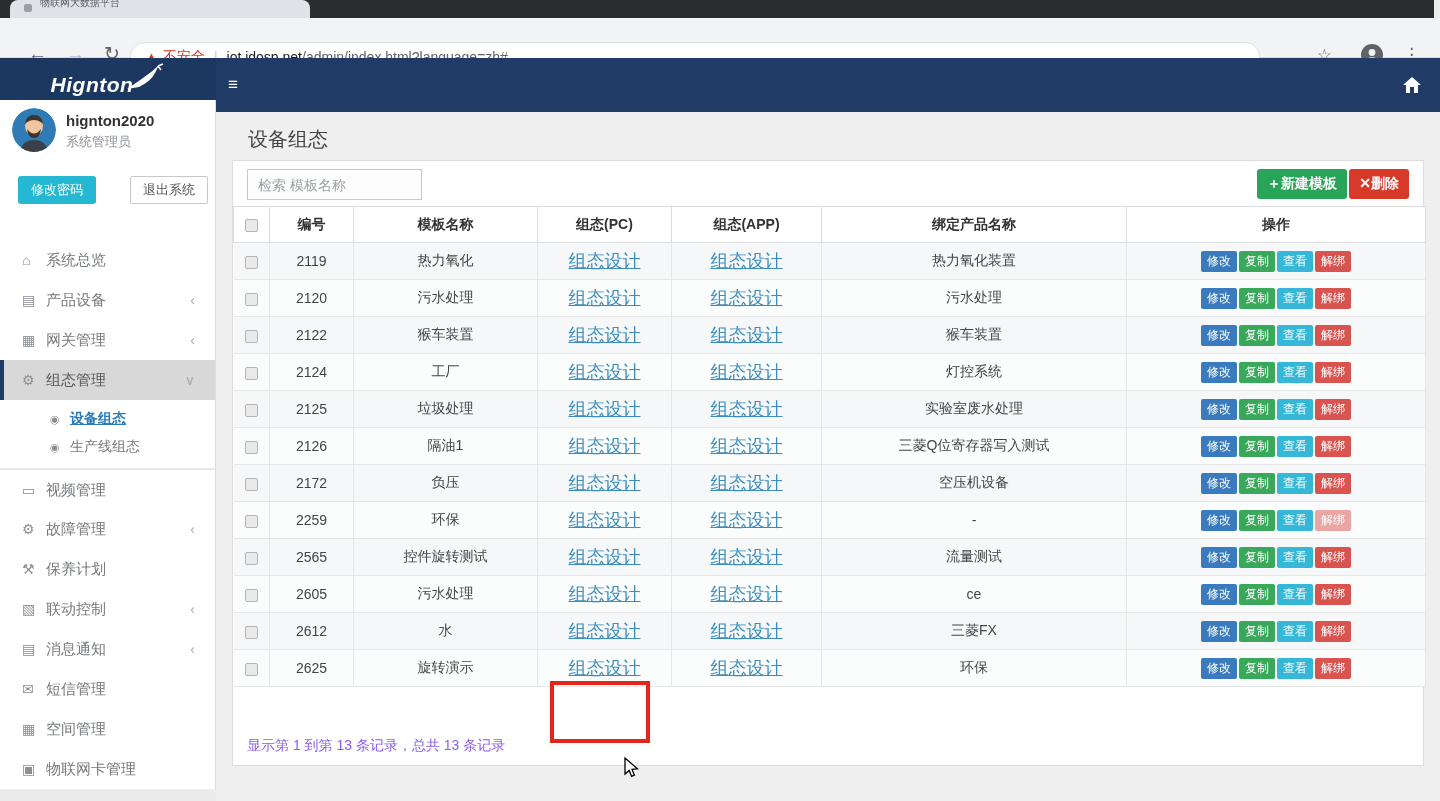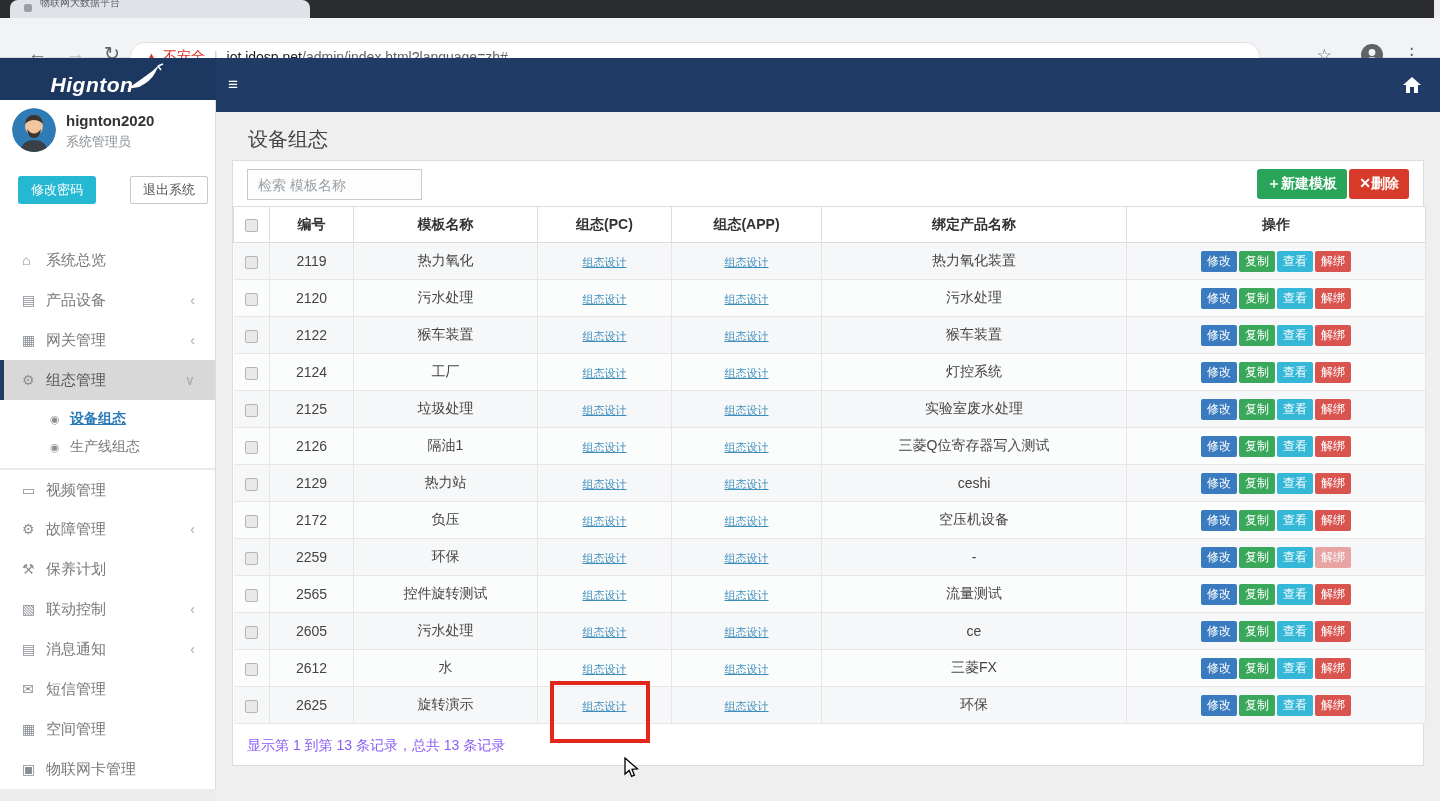--- a/index.html
+++ b/index.html
@@ -76,21 +76,21 @@
   table.grid { position:absolute; left:0; top:45px; width:1192px; border-collapse:collapse; table-layout:fixed; }
   .grid th { height:36px; font-size:14px; color:#333; font-weight:bold; background:#fff;
     border:1px solid #ddd; border-left:none; }
   .grid th:first-child { border-left:1px solid #ddd; }
   .grid td { height:37px; text-align:center; font-size:14px; color:#444;
     border-right:1px solid #e6e6e6; border-bottom:1px solid #e6e6e6; }
   .grid tr:nth-child(odd) td { background:#f6f7f8; }
   .grid tr:nth-child(even) td { background:#fbfcfc; }
   .cb { width:13px; height:13px; border:1px solid #b5b5b5; background:#e9e9e9; display:inline-block;
     border-radius:2px; vertical-align:middle; }
-  a.cfg { color:#3c8dbc; text-decoration:underline; font-size:11px; }
+  a.cfg { color:#3c8dbc; text-decoration:underline; font-size:18px; }
   .acts { white-space:nowrap; }
   .act { display:inline-block; padding:2px 6px; margin:0 1px; border-radius:2px; color:#fff; font-size:12px;
     text-decoration:none; }
   .act-edit { background:#3a7bbf; } .act-copy { background:#39a85b; }
   .act-view { background:#35b8d8; } .act-unbind { background:#d9534f; }
   .act.disabled { opacity:.5; }
   .grid-foot { position:absolute; left:0; top:568px; width:100%; padding:8px 14px; font-size:14px; color:#8b5cf6; }
 
   .hl-box { position:absolute; left:317px; top:520px; width:100px; height:62px; border:4px solid #e2261c; z-index:6; }
   .cursor { position:absolute; left:389px; top:596px; z-index:9; }
@@ -259,29 +259,20 @@
             <td><span class="cb"></span></td>
             <td>2126</td>
             <td>隔油1</td>
             <td><a href="#" class="cfg">组态设计</a></td>
             <td><a href="#" class="cfg">组态设计</a></td>
             <td>三菱Q位寄存器写入测试</td>
             <td class="acts"><a href="#" class="act act-edit">修改</a><a href="#" class="act act-copy">复制</a><a href="#" class="act act-view">查看</a><a href="#" class="act act-unbind">解绑</a></td>
           </tr>
           <tr>
             <td><span class="cb"></span></td>
-            <td>2129</td>
-            <td>热力站</td>
-            <td><a href="#" class="cfg">组态设计</a></td>
-            <td><a href="#" class="cfg">组态设计</a></td>
-            <td>ceshi</td>
-            <td class="acts"><a href="#" class="act act-edit">修改</a><a href="#" class="act act-copy">复制</a><a href="#" class="act act-view">查看</a><a href="#" class="act act-unbind">解绑</a></td>
-          </tr>
-          <tr>
-            <td><span class="cb"></span></td>
             <td>2172</td>
             <td>负压</td>
             <td><a href="#" class="cfg">组态设计</a></td>
             <td><a href="#" class="cfg">组态设计</a></td>
             <td>空压机设备</td>
             <td class="acts"><a href="#" class="act act-edit">修改</a><a href="#" class="act act-copy">复制</a><a href="#" class="act act-view">查看</a><a href="#" class="act act-unbind">解绑</a></td>
           </tr>
           <tr>
             <td><span class="cb"></span></td>
             <td>2259</td>

